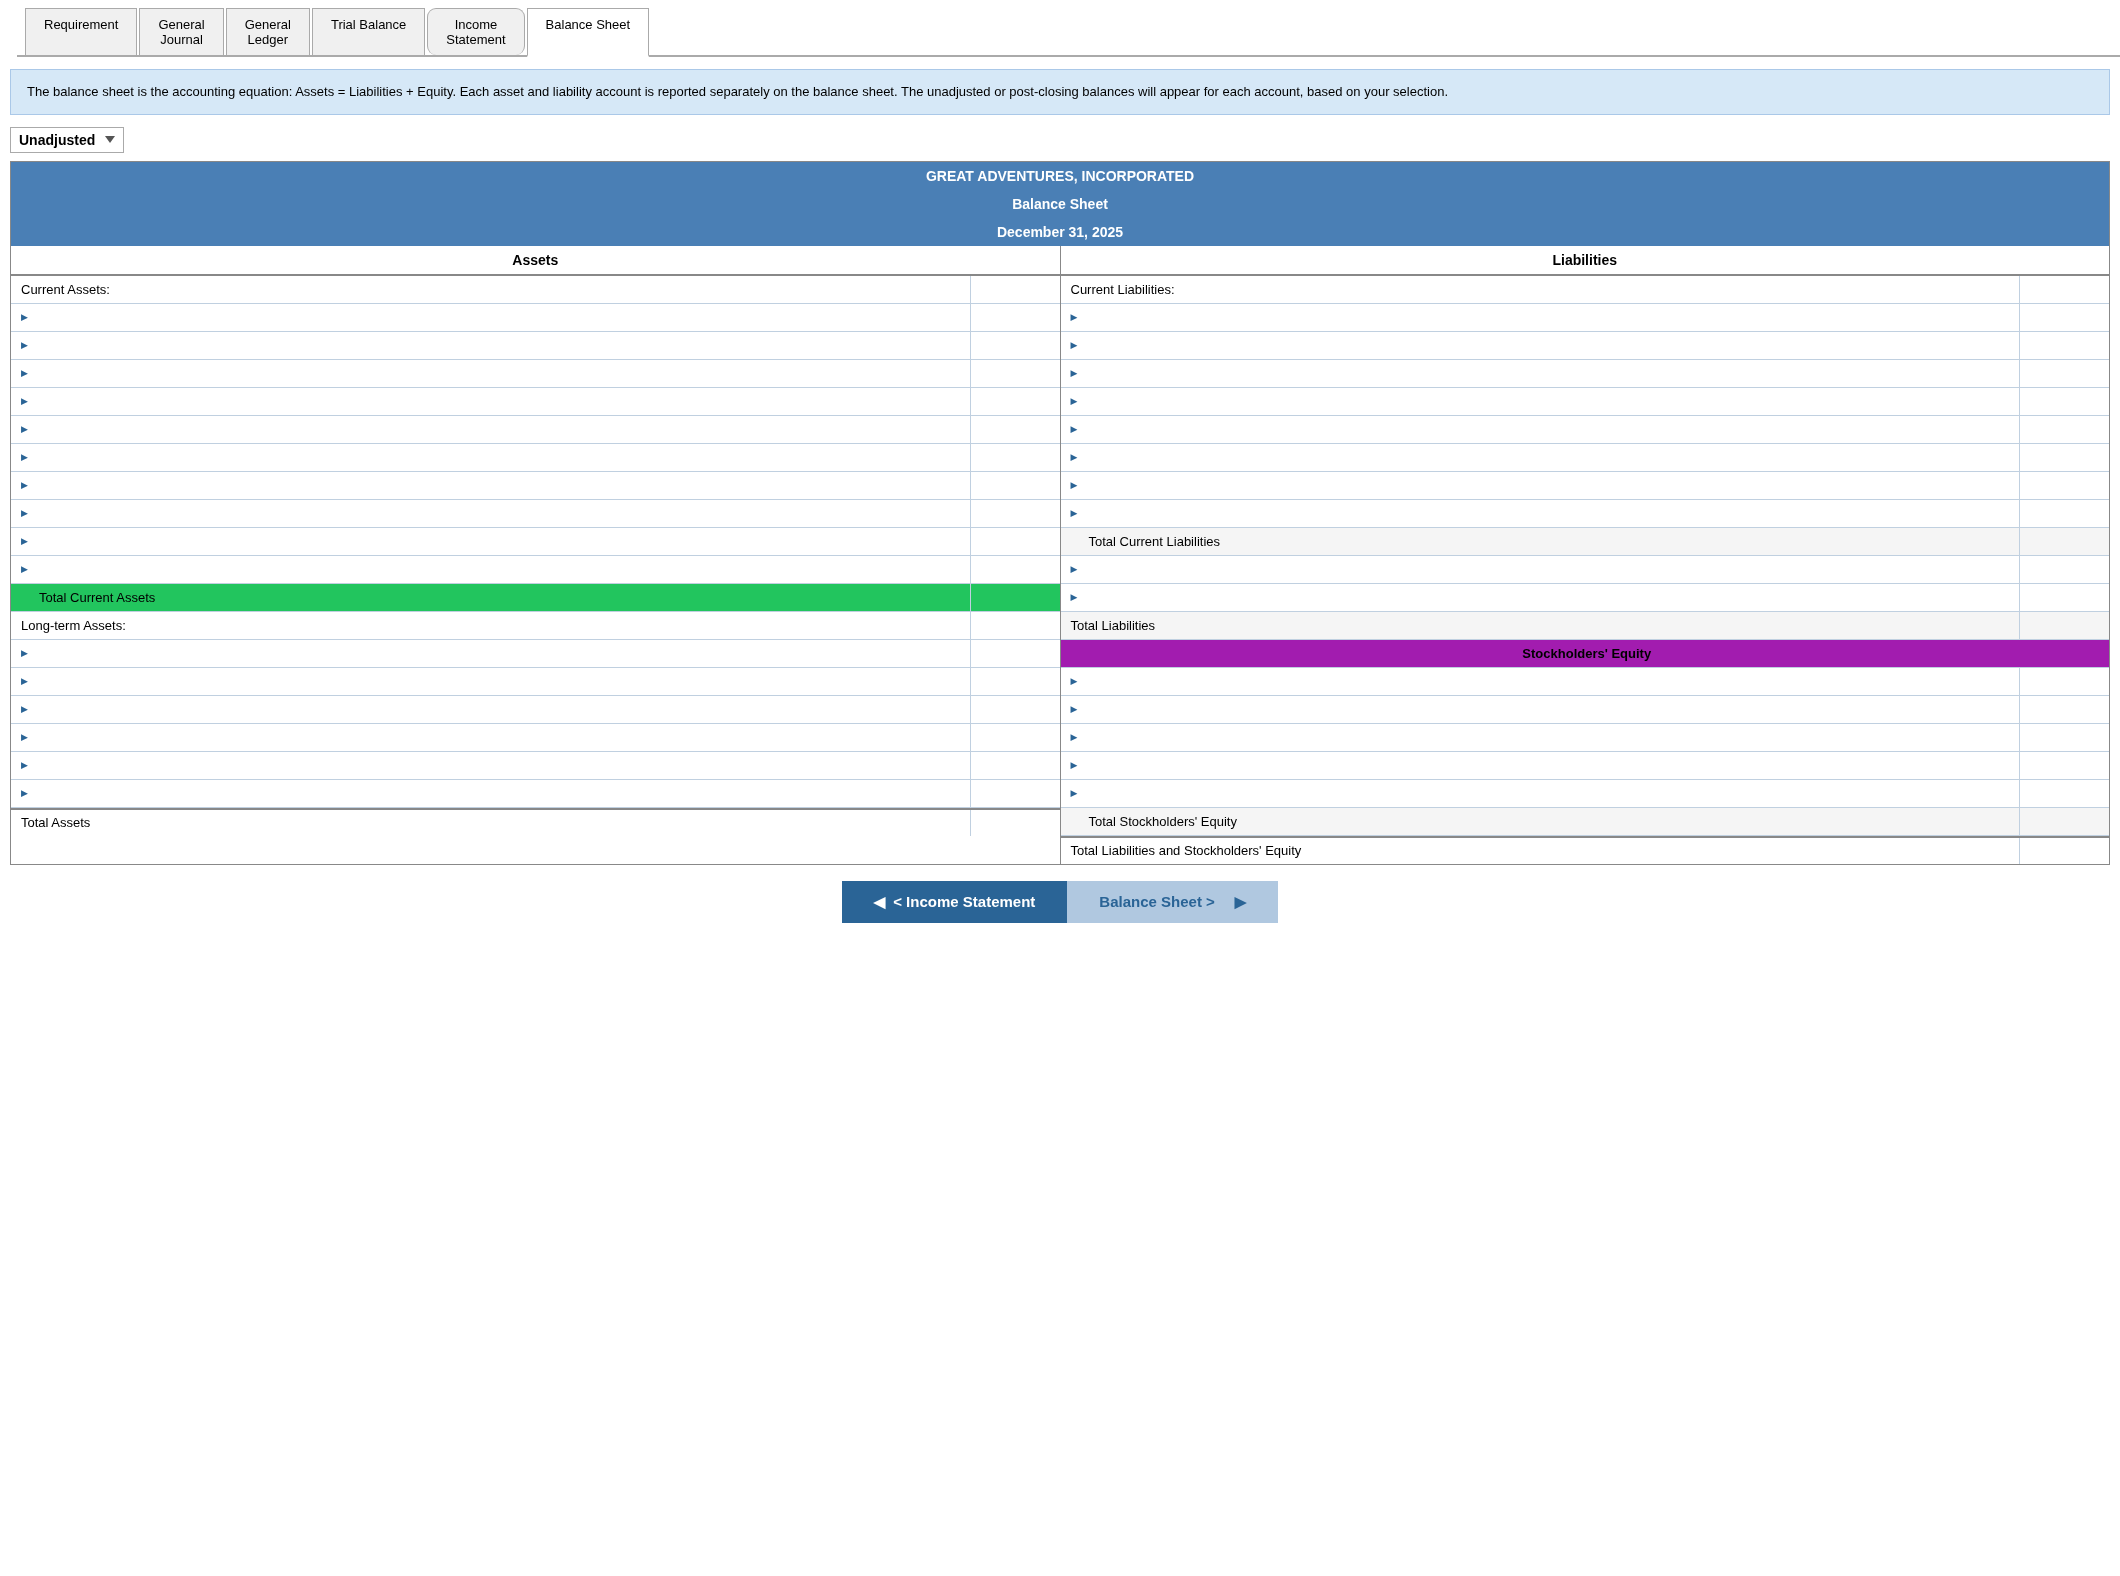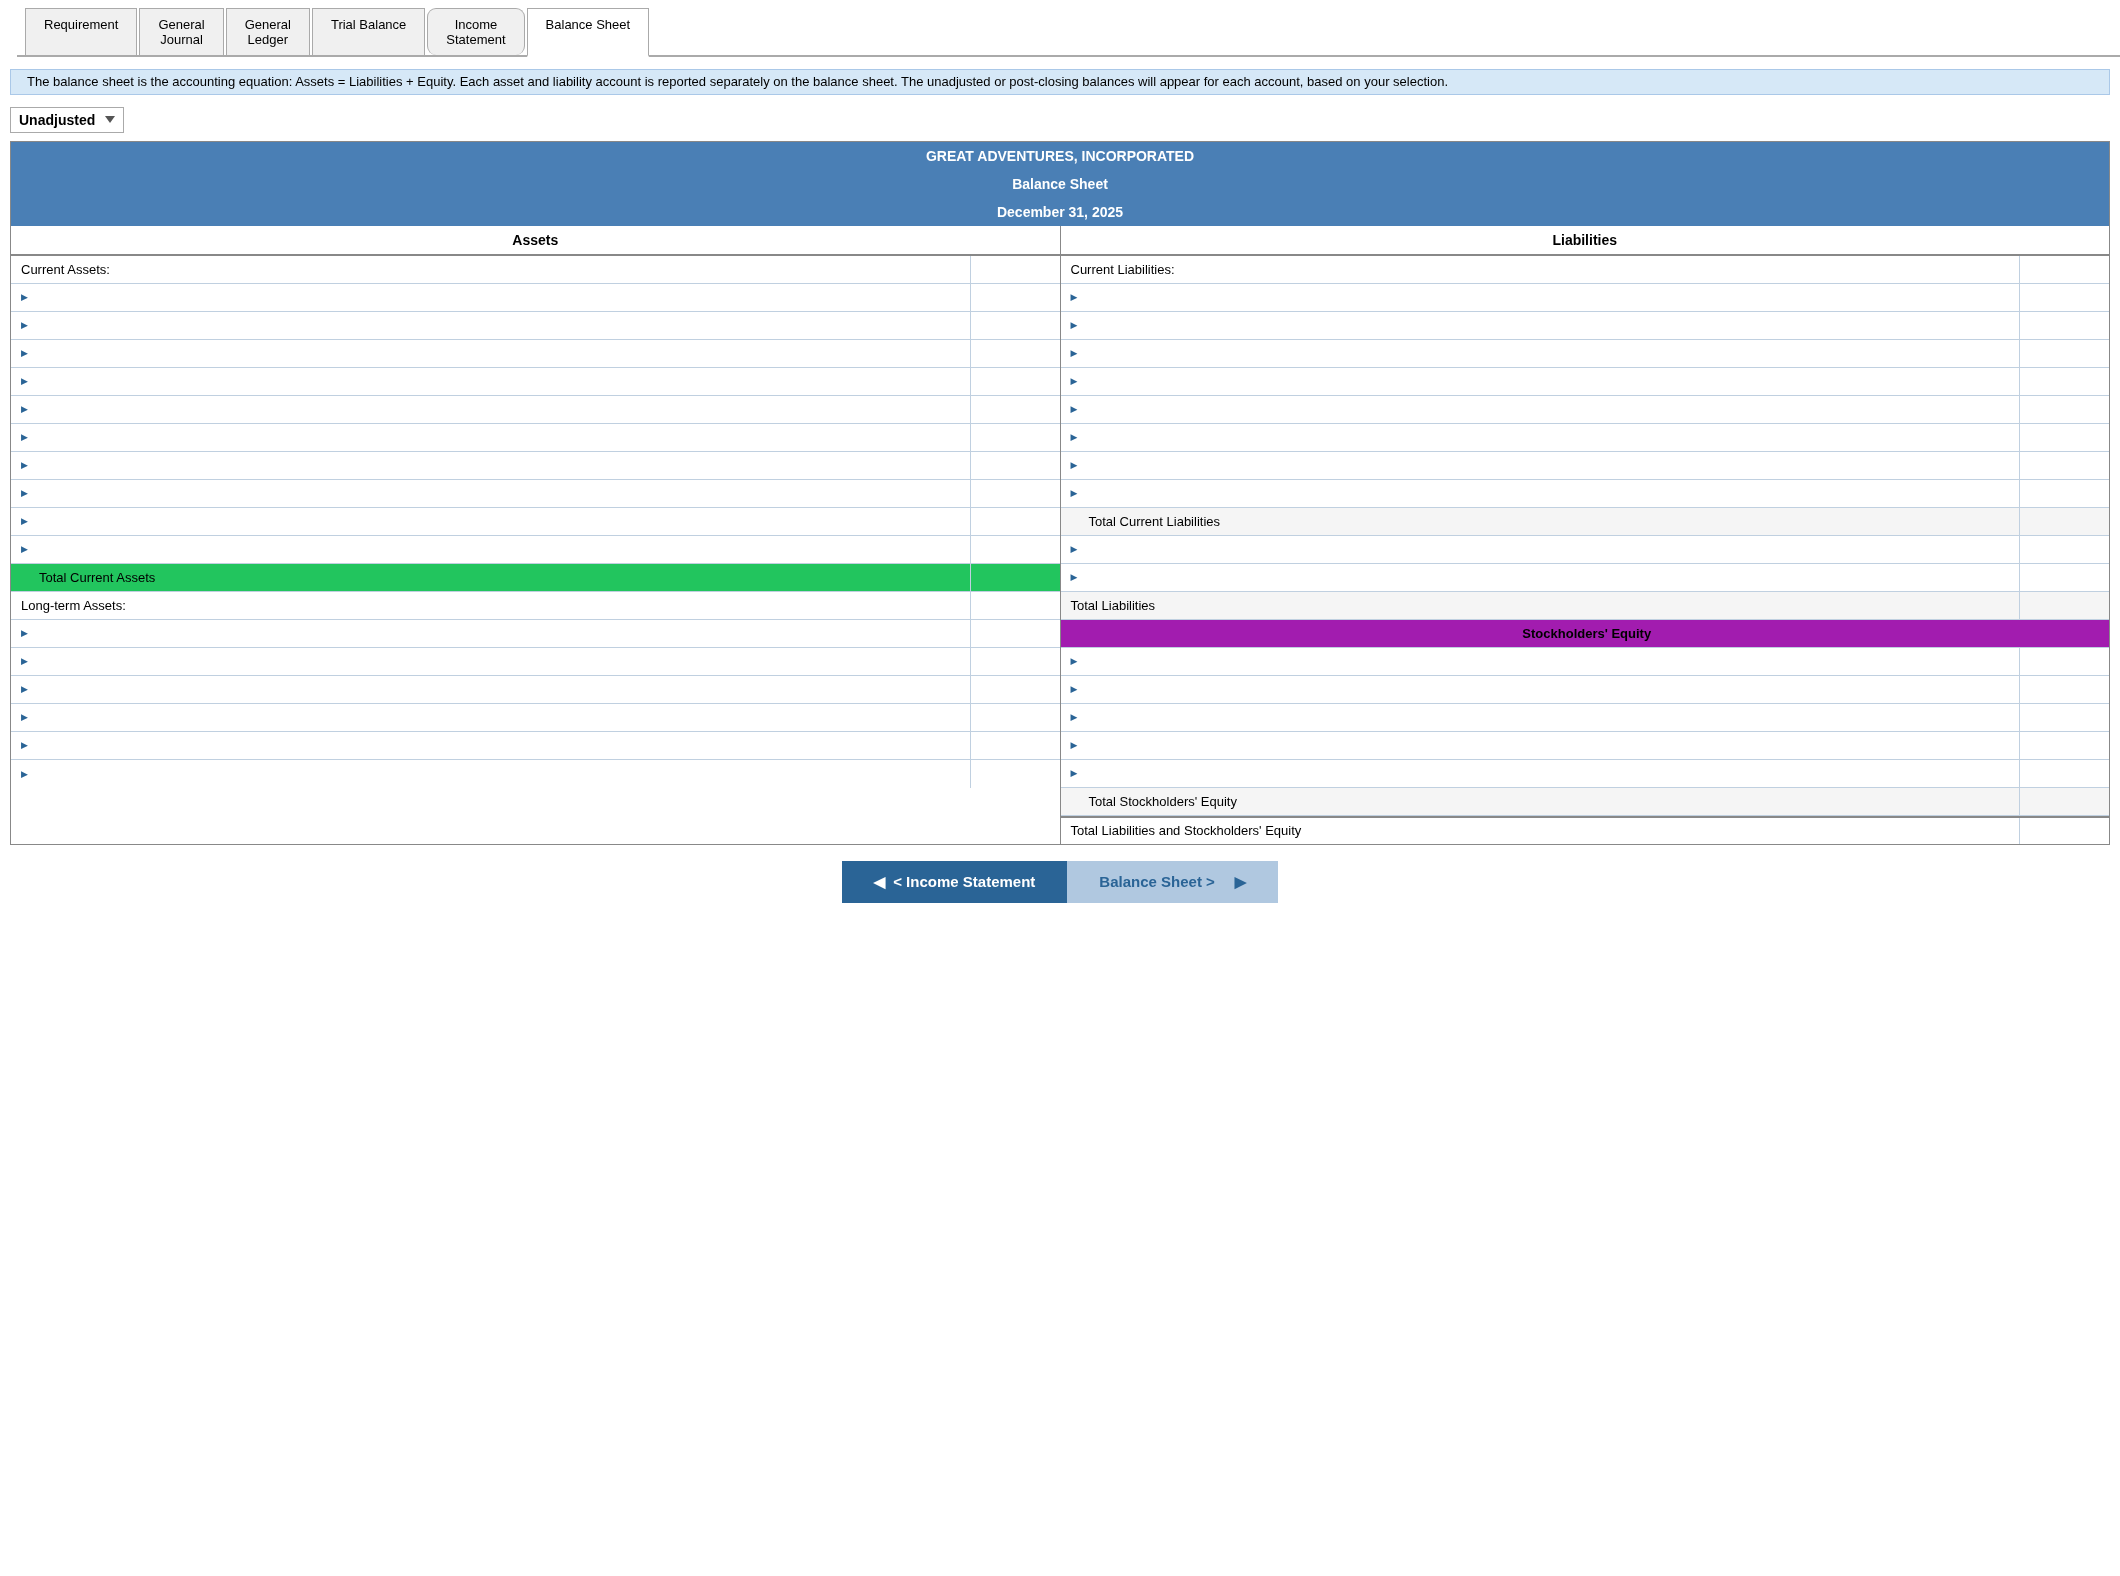--- a/index.html
+++ b/index.html
@@ -35,21 +35,21 @@
       border-bottom: 2px solid #fff;
       font-weight: normal;
       margin-bottom: -2px;
       z-index: 1;
     }
 
     
     .info-box {
       background: #d6e8f7;
       border: 1px solid #aac8e8;
-      padding: 2px 16px;
+      padding: 12px 16px;
       margin: 12px 10px;
       font-size: 13px;
       line-height: 1.5;
     }
 
     
     .dropdown-row {
       margin: 10px 10px 8px 10px;
       display: flex;
       align-items: center;
@@ -314,20 +314,26 @@
         </div>
       <div class="inner-row has-marker">
           <div class="inner-label"></div>
           <div class="inner-amount"></div>
         </div>
       <div class="inner-row has-marker">
           <div class="inner-label"></div>
           <div class="inner-amount"></div>
         </div>
 
+      <div class="inner-row" style="border-top: 2px solid #888;">
+        <div class="inner-label">
+          <span>Total Assets</span>
+        </div>
+        <div class="inner-amount"></div>
+      </div>
 
     </div>
 
     <div style="flex:1;">
 
       <div class="inner-row">
         <div class="inner-label">
           <span>Current Liabilities:</span>
         </div>
         <div class="inner-amount"></div>

